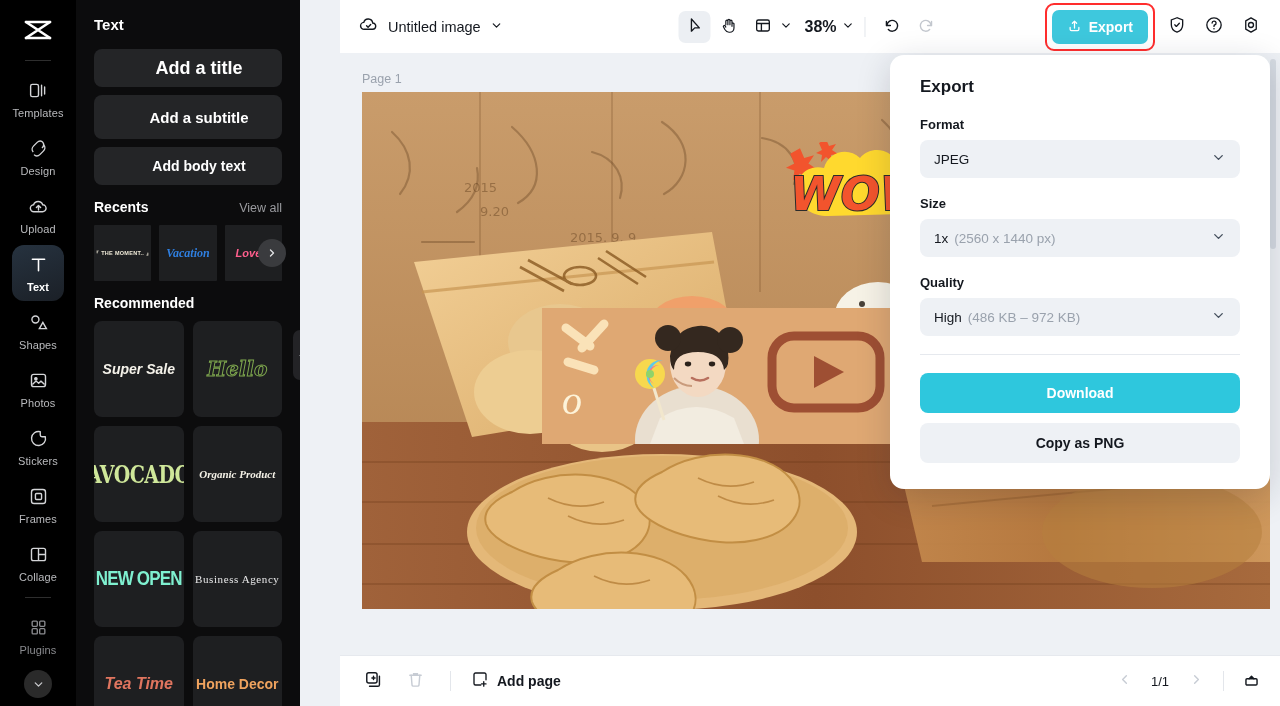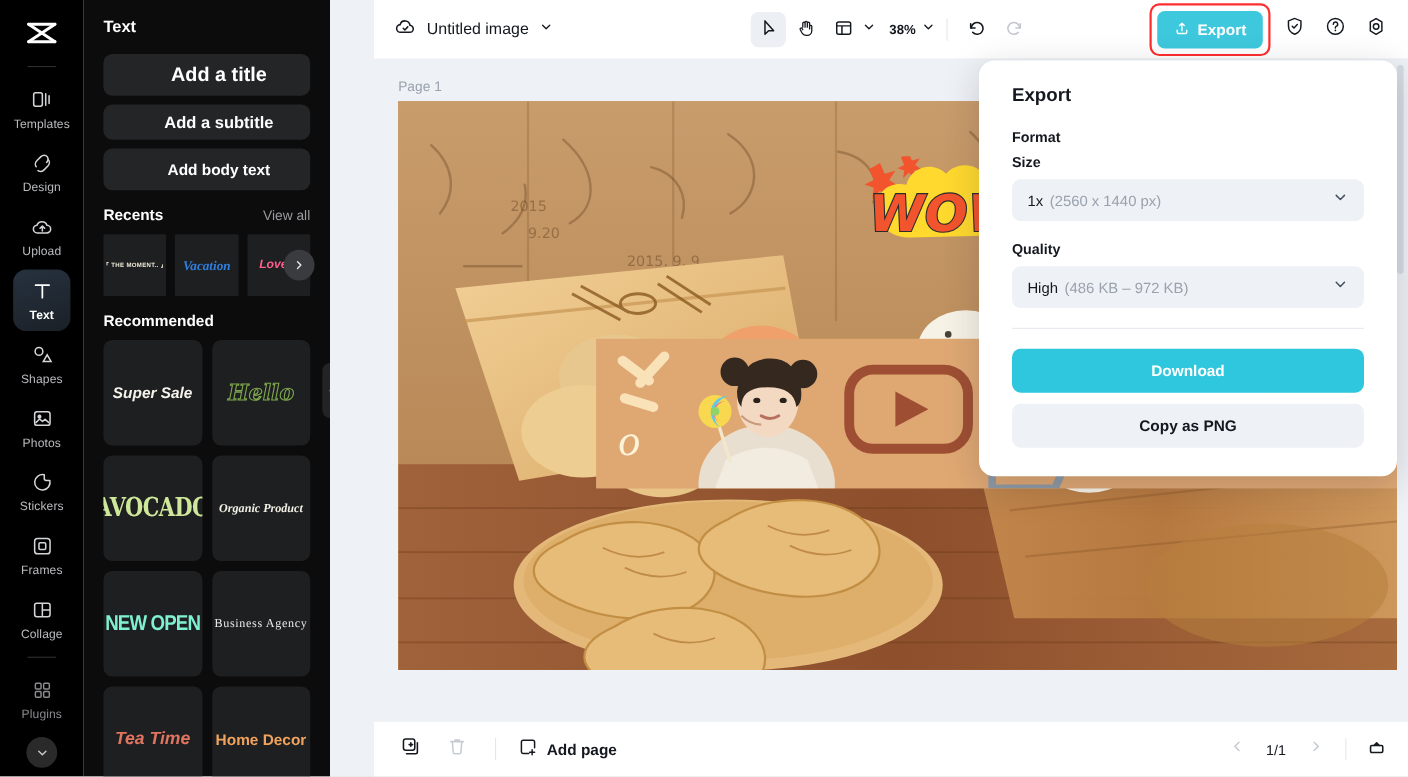--- a/index.html
+++ b/index.html
@@ -39,21 +39,21 @@
     width: 224px; flex: 0 0 224px; height: 706px; background: #0c0c0d;
     padding: 16px 18px 0 18px; position: relative; overflow: hidden; z-index: 4;
   }
   .panel-title { color: #fff; font-size: 15px; font-weight: 700; margin-bottom: 16px; }
   .add-btn {
     width: 100%; border-radius: 8px; background: #242527; color: #fff;
     display: flex; align-items: center; justify-content: center; cursor: pointer;
     margin-bottom: 8px; border: none; padding-left: 22px;
   }
   .add-btn.t1 { height: 38px; font-size: 18px; font-weight: 700; }
-  .add-btn.t2 { height: 32px; font-size: 15px; font-weight: 700; }
+  .add-btn.t2 { height: 44px; font-size: 15px; font-weight: 700; }
   .add-btn.t3 { height: 38px; font-size: 14px; font-weight: 600; }
   .sec-head { display: flex; align-items: baseline; justify-content: space-between; margin: 14px 0 10px; }
   .sec-head h3 { color: #fff; font-size: 14px; font-weight: 700; }
   .view-all { color: #9a9b9f; font-size: 12.5px; cursor: pointer; }
   .recents { display: flex; gap: 8px; position: relative; }
   .rcard {
     width: 64px; height: 56px; border-radius: 1px; background: #1e1f21;
     display: flex; align-items: center; justify-content: center; overflow: hidden; cursor: pointer;
   }
   .rcard span { white-space: nowrap; }
@@ -94,21 +94,21 @@
   }
   .doc-name { display: flex; align-items: center; gap: 9px; cursor: pointer; }
   .doc-name .txt { font-size: 14.5px; color: #14181f; font-weight: 500; }
   .tb-center { position: absolute; left: 50%; transform: translateX(-50%); display: flex; align-items: center; gap: 2px; }
   .tb-btn {
     width: 32px; height: 32px; border-radius: 7px; display: flex; align-items: center; justify-content: center;
     cursor: pointer; background: transparent; border: none;
   }
   .tb-btn.sel { background: #eceff3; }
   .tb-combo { display: flex; align-items: center; gap: 1px; cursor: pointer; }
-  .zoom-val { font-size: 12px; color: #14181f; font-weight: 600; padding: 0 4px 0 10px; }
+  .zoom-val { font-size: 16px; color: #14181f; font-weight: 600; padding: 0 4px 0 10px; }
   .vdiv { width: 1px; height: 20px; background: #e3e6eb; margin: 0 8px; }
   .tb-right { margin-left: auto; display: flex; align-items: center; gap: 7px; }
   .export-wrap { position: relative; padding: 5px; border: 2px solid #ff2d2d; border-radius: 9px; }
   .export-btn {
     display: flex; align-items: center; gap: 7px; height: 34px; padding: 0 15px;
     border-radius: 7px; background: #3ec8dd; color: #fff; font-size: 14px; font-weight: 700;
     border: none; cursor: pointer;
   }
   .icon-btn { width: 30px; height: 30px; display: flex; align-items: center; justify-content: center; cursor: pointer; }
 
@@ -703,20 +703,28 @@
             </svg>
           </span>
         </div>
       </div>
     </div>
 
     <div class="export-pop">
       <div class="pop-title">Export</div>
 
       <div class="fld-label">Format</div>
+      <div class="select">
+        <span class="val">JPEG</span>
+        <span class="chev">
+          <svg width="15" height="15" viewBox="0 0 24 24" fill="none" stroke="#45505e" stroke-width="2.2">
+            <path d="m6 9 6 6 6-6" stroke-linecap="round" stroke-linejoin="round"></path>
+          </svg>
+        </span>
+      </div>
 
       <div class="fld-label">Size</div>
       <div class="select">
         <span class="val">1x</span>
         <span class="sub">(2560 x 1440 px)</span>
         <span class="chev">
           <svg width="15" height="15" viewBox="0 0 24 24" fill="none" stroke="#45505e" stroke-width="2.2">
             <path d="m6 9 6 6 6-6" stroke-linecap="round" stroke-linejoin="round"></path>
           </svg>
         </span>

